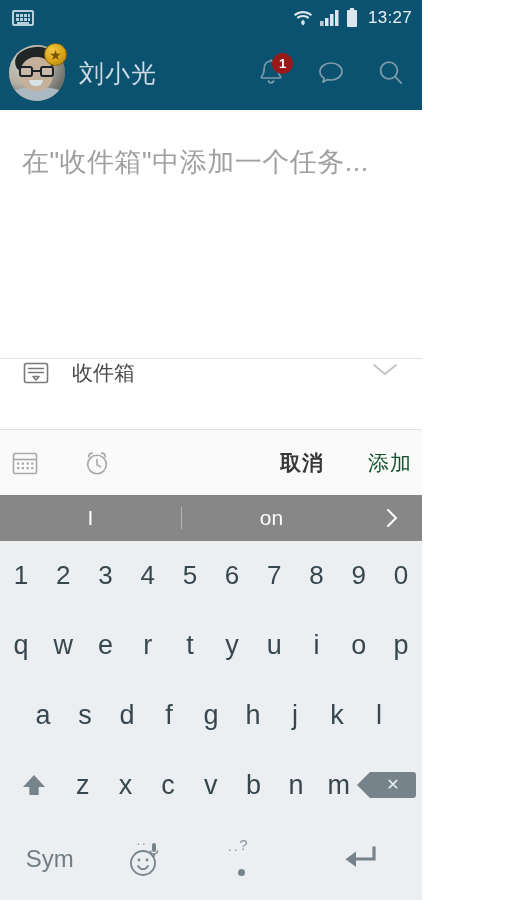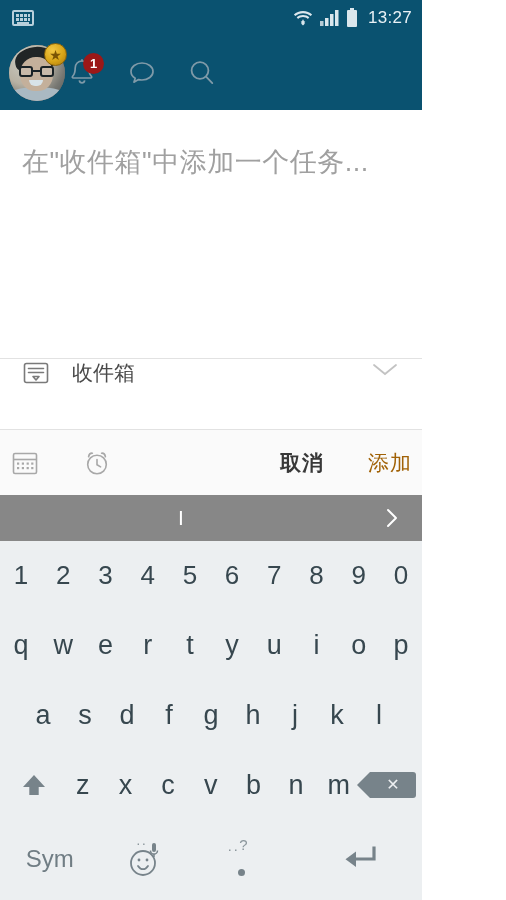--- a/index.html
+++ b/index.html
@@ -85,21 +85,21 @@
   }
   .project-row .label { font-size:21px; color:#4a4a4a; margin-left:22px; flex:1; }
 
   
   .action-bar {
     height:65px; background:#fafafa; display:flex; align-items:center; padding:0 10px; flex:none;
   }
   .action-bar .icons { display:flex; align-items:center; gap:42px; flex:1; }
   .btn-text { font-size:21px; letter-spacing:1px; }
   .btn-cancel { color:#383838; font-weight:bold; margin-right:44px; }
-  .btn-add { color:#a16207; }
+  .btn-add { color:#14532d; }
 
   
   .suggest {
     height:46px; background:#878787; display:flex; align-items:center; flex:none; position:relative;
   }
   .sug { flex:1; text-align:center; color:#fff; font-size:21px; position:relative; }
   .sug + .sug::before {
     content:""; position:absolute; left:0; top:50%; transform:translateY(-50%);
     width:1px; height:22px; background:#b4b4b4;
   }
@@ -205,20 +205,21 @@
             <b class="l"></b>
             <b class="r"></b>
             <i></i>
           </span>
         <span class="tint"></span>
       </div>
       <div class="badge-star">
         <span>★</span>
       </div>
     </div>
+    <div class="username">刘小光</div>
     <div class="appbar-actions">
       <div class="act">
         <span>
           <svg class="svg-ic" width="30" height="32" viewBox="0 0 30 32">
             <path d="M15 4c-4 0-6.8 3-6.8 6.9 0 5.3-1.6 7.4-2.7 8.6-.5.6-.1 1.5.7 1.5h17.6c.8 0 1.2-.9.7-1.5-1.1-1.2-2.7-3.3-2.7-8.6C21.8 7 19 4 15 4z" fill="none" stroke="#7f9aa8" stroke-width="1.7"></path>
             <path d="M12.3 23.3c.3 1.5 1.4 2.5 2.7 2.5s2.4-1 2.7-2.5" fill="none" stroke="#7f9aa8" stroke-width="1.7"></path>
             <path d="M15 2.2v2" stroke="#7f9aa8" stroke-width="1.7"></path>
           </svg>
         </span>
         <span class="count-badge">1</span>
@@ -291,20 +292,21 @@
           <path d="M23.4 8.6C23 6.4 21.4 5 19.6 5.2" fill="none" stroke="#a8a8a8" stroke-width="1.6" stroke-linecap="round"></path>
         </svg>
       </span>
     </div>
     <span class="btn-text btn-cancel">取消</span>
     <span class="btn-text btn-add">添加</span>
   </div>
 
   <div class="suggest">
     <span class="sug">I</span>
+    <span class="sug">on</span>
     <span class="sug-more">
       <span>
         <svg class="svg-ic" width="18" height="24" viewBox="0 0 18 24">
           <path d="M5 4l8 8-8 8" fill="none" stroke="#ffffff" stroke-width="2" stroke-linecap="round" stroke-linejoin="round"></path>
         </svg>
       </span>
     </span>
   </div>
 
   <div class="keyboard">

